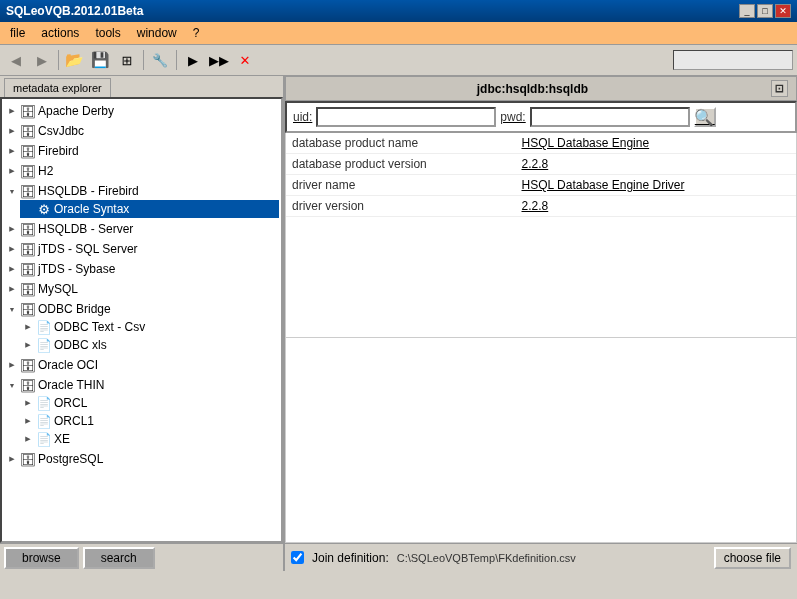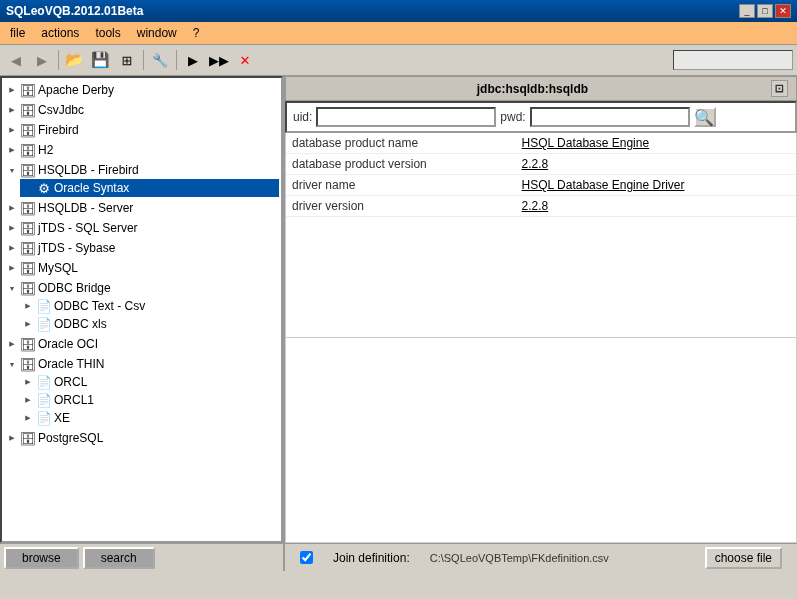--- a/index.html
+++ b/index.html
@@ -155,21 +155,21 @@
     .pop-out-btn {
       cursor: pointer; font-size: 11px; color: #333;
       border: 1px solid #999; padding: 1px 3px; background: #d4d0c8;
     }
 
     
     .conn-form {
       background: white;
       border: 2px inset #999;
       padding: 4px 6px;
-      display: flex; align-items: center; gap: 4px;
+      display: flex; align-items: center; gap: 4px; text-decoration: underline;
     }
     .conn-label { font-size: 12px; color: #333; }
     .conn-input {
       border: 2px inset #999;
       height: 20px;
       font-size: 12px;
       padding: 1px 3px;
     }
     .conn-input.uid { width: 180px; }
     .conn-input.pwd { width: 160px; }
@@ -209,21 +209,21 @@
       color: #000;
       text-decoration: underline;
     }
 
     
     .right-bottom {
       height: 28px;
       background: #d4d0c8;
       border-top: 1px solid #999;
       display: flex; align-items: center;
-      padding: 2px 15px; gap: 20px;
+      padding: 2px 6px; gap: 8px;
       font-size: 12px;
     }
     .join-checkbox { cursor: pointer; }
     .join-label { font-size: 12px; }
     .join-path {
       font-size: 11px;
       color: #333;
       flex: 1;
       overflow: hidden;
       text-overflow: ellipsis;
@@ -270,20 +270,23 @@
   <button class="toolbar-btn" title="Run">▶</button>
   <button class="toolbar-btn" title="Run All">▶▶</button>
   <button class="toolbar-btn" title="Stop" style="color:red;">✕</button>
   <div class="toolbar-spacer"></div>
   <input class="toolbar-search-box" type="text" value="" style="">
 </div>
 
 <div class="main-container">
 
   <div class="left-panel">
+    <div>
+      <span class="panel-tab">metadata explorer</span>
+    </div>
     <div class="tree-area">
 
       <div class="tree-node">
         <div class="tree-row">
           <span class="expand-btn tri-right"></span>
           <span class="node-icon">🗄</span>
           <span class="node-label">Apache Derby</span>
         </div>
       </div>
 

